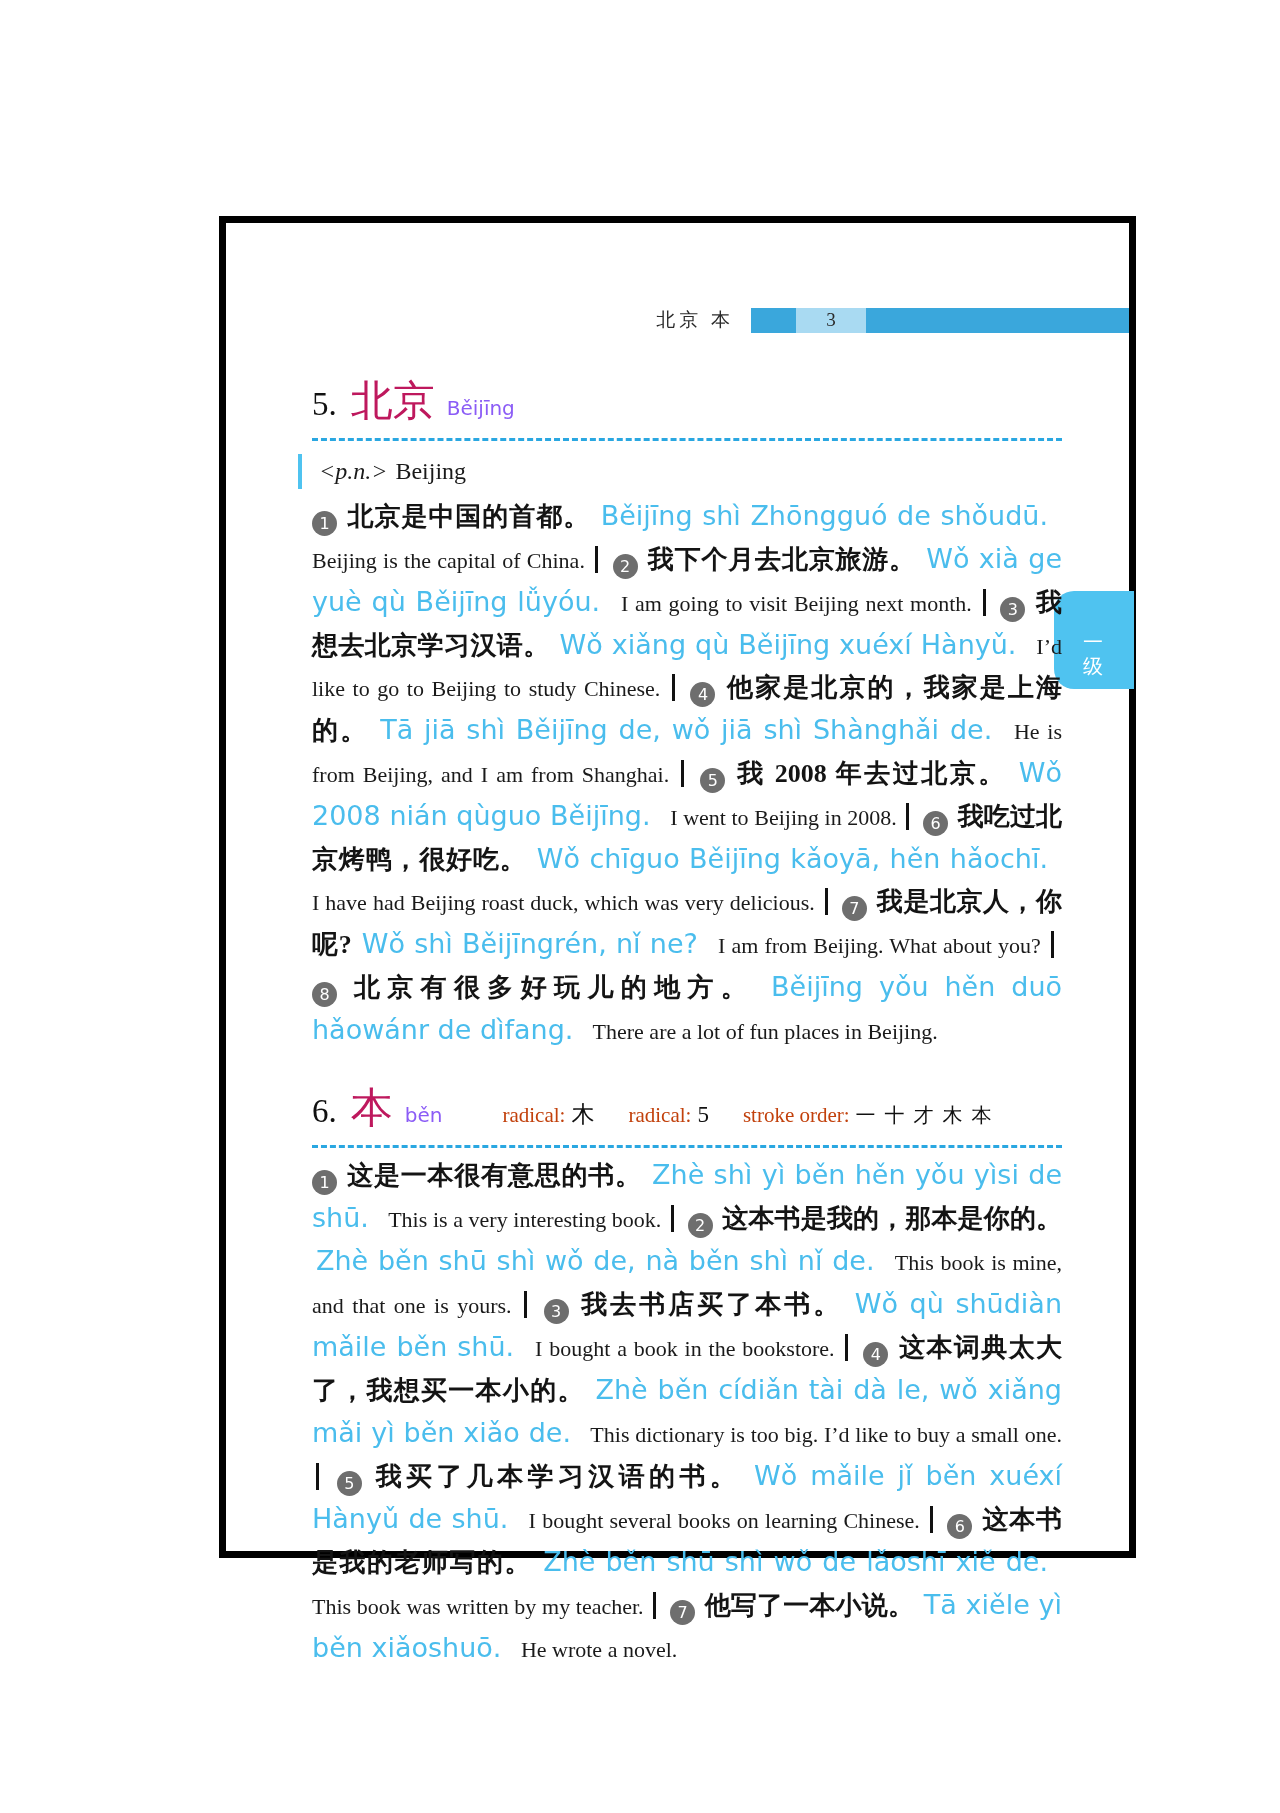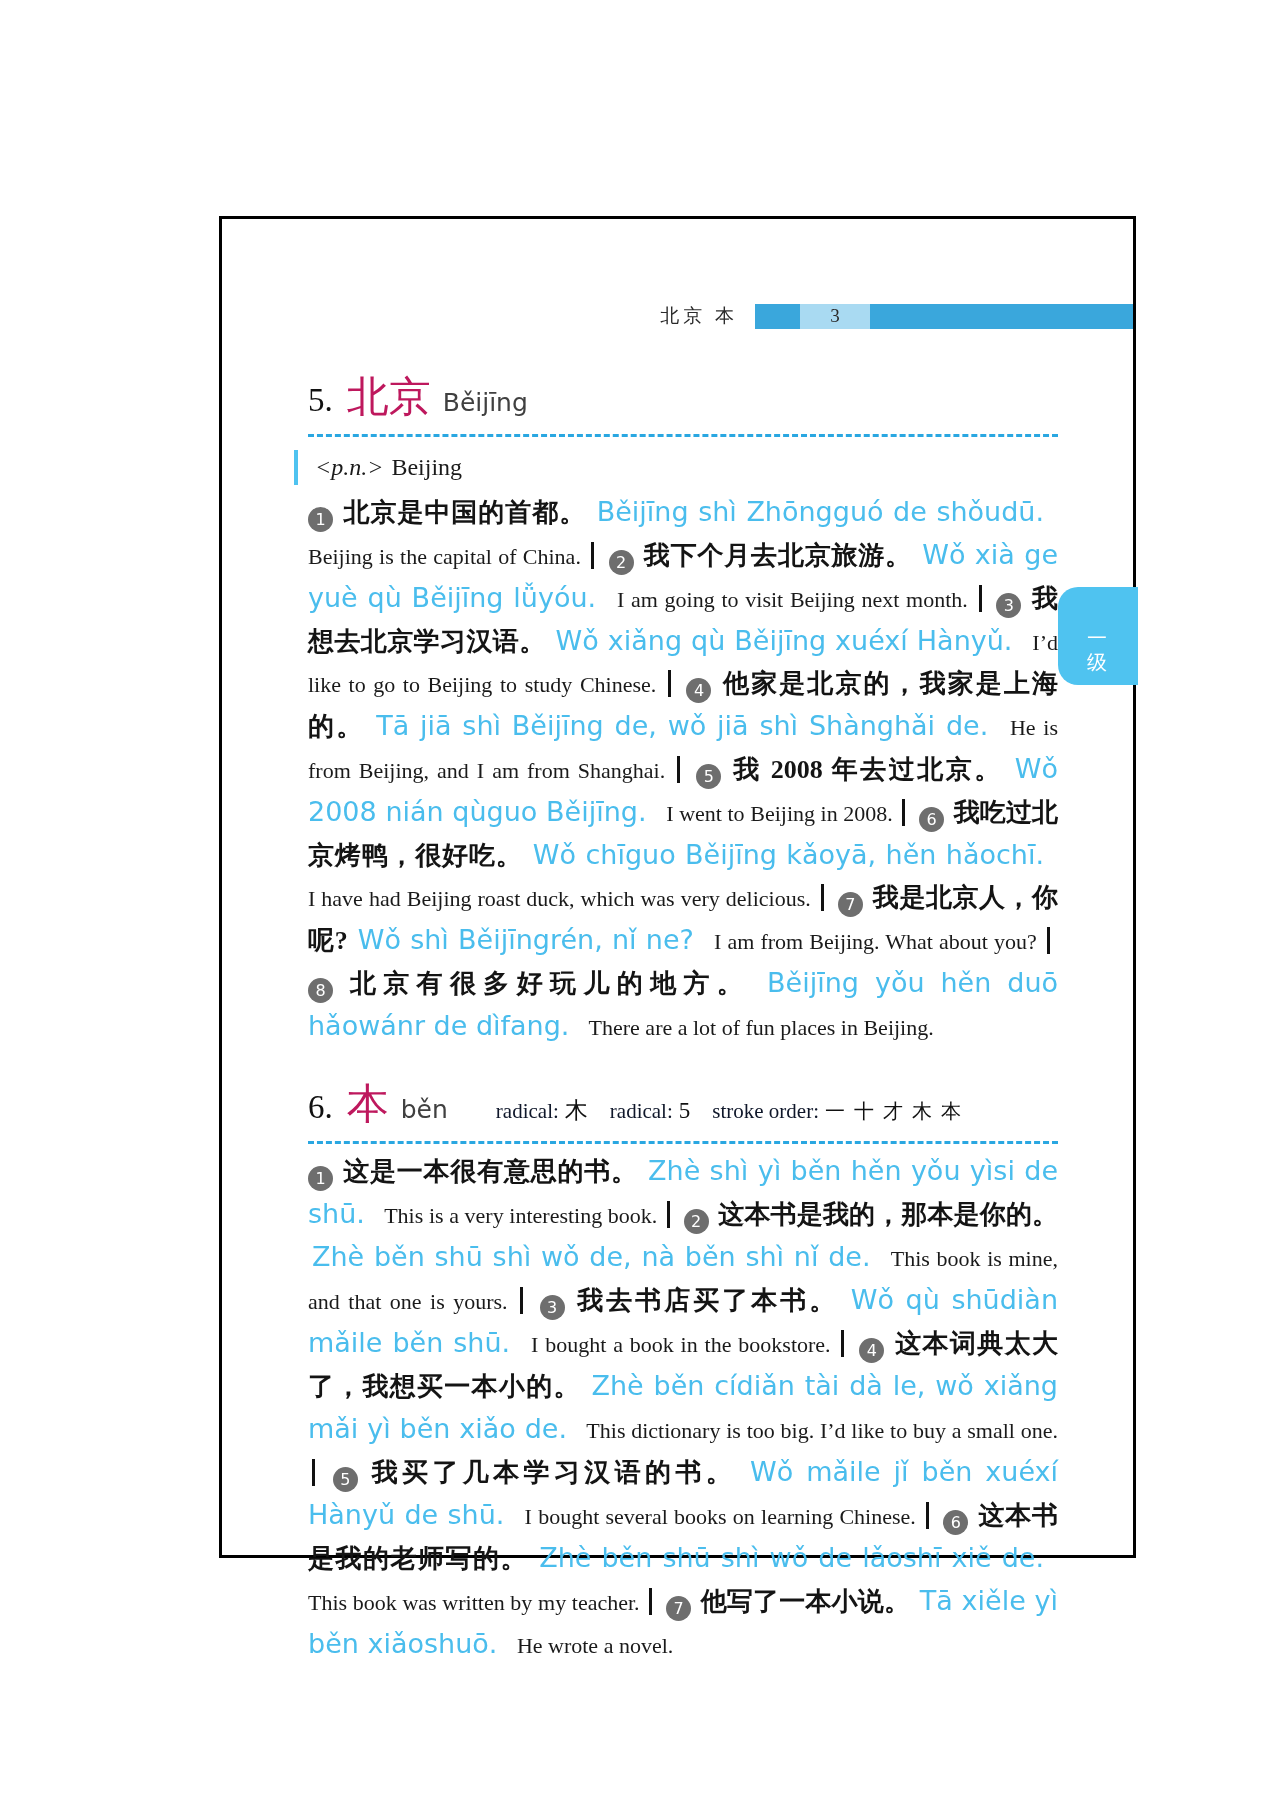--- a/index.html
+++ b/index.html
@@ -1,20 +1,20 @@
 <!DOCTYPE html>
 <html><head>
 <meta charset="utf-8">
 <style>
   * { margin:0; padding:0; box-sizing:border-box; }
   html,body { width:1280px; height:1813px; background:#ffffff; position:relative;
               font-family:"Liberation Serif","DejaVu Serif",serif; color:#1a1a1a; }
 
   .page { position:absolute; left:219px; top:216px; width:917px; height:1342px;
-          background:#fff; border:3px solid #000000; }
+          background:#fff; border:7px solid #000000; }
 
   
   .runhead { position:absolute; top:84px; left:0; right:0; height:26px; display:flex;
              justify-content:flex-end; align-items:center; }
   .runtitle { font-size:19px; letter-spacing:4px; color:#2b2b2b; margin-right:17px; }
   .pagebar { width:378px; height:25px; display:flex; }
   .pagebar .seg-dark1 { flex:0 0 45px; background:#3aa7dc; }
   .pagebar .seg-light { flex:0 0 70px; background:#a9daf2; display:flex; align-items:center;
                         justify-content:center; font-size:19px; color:#2b2b2b; }
   .pagebar .seg-dark2 { flex:1; background:#3aa7dc; }
@@ -26,24 +26,24 @@
   .leveltab span { writing-mode:vertical-rl; color:#ffffff; font-size:20px;
                    letter-spacing:8px; font-family:"DejaVu Sans",sans-serif; }
 
   
   .content { position:absolute; left:86px; top:150px; width:750px; }
 
   .entry-head { display:flex; align-items:baseline; border-bottom:3px dashed #2aa7e1;
                 padding-bottom:9px; }
   .entry-num { font-size:33px; color:#111; }
   .headword  { font-size:42px; color:#be185d; margin-left:14px; }
-  .head-pinyin { font-size:25px; color:#404040; margin-left:12px;
+  .head-pinyin { font-size:20px; color:#8b5cf6; margin-left:12px;
                  font-family:"DejaVu Sans","Liberation Sans",sans-serif; }
   .char-info { display:flex; align-items:baseline; margin-left:26px; }
-  .info-label { font-size:21px; color:#0f172a; margin-left:22px; }
+  .info-label { font-size:21px; color:#c2410c; margin-left:34px; }
   .info-value { font-size:23px; color:#111; margin-left:6px; }
   .stroke-order { font-size:20px; letter-spacing:2px; }
 
   .pos-line { margin-top:13px; margin-left:-14px; border-left:4px solid #4fc3f0;
               padding-left:17px; font-size:24px; line-height:35px; }
   .pos { font-style:italic; }
   .def-roman  { font-style:normal; margin-left:8px; }
   .def-italic { font-style:italic; margin-left:8px; }
 
   .sentences { margin-top:6px; font-size:22px; line-height:41px; text-align:justify;

